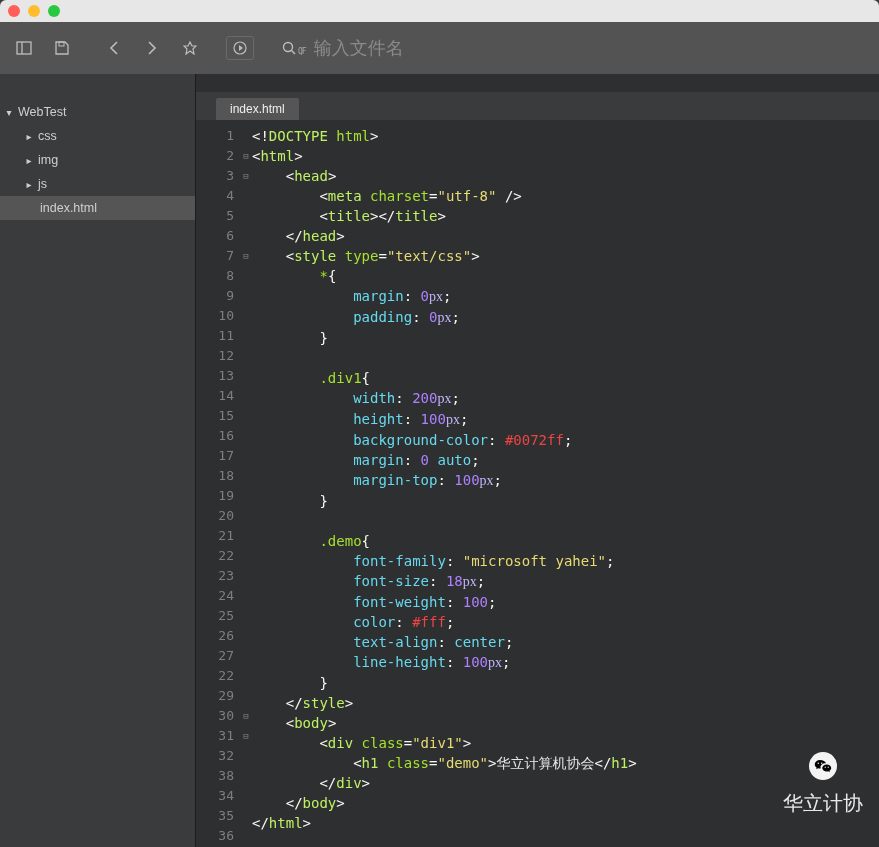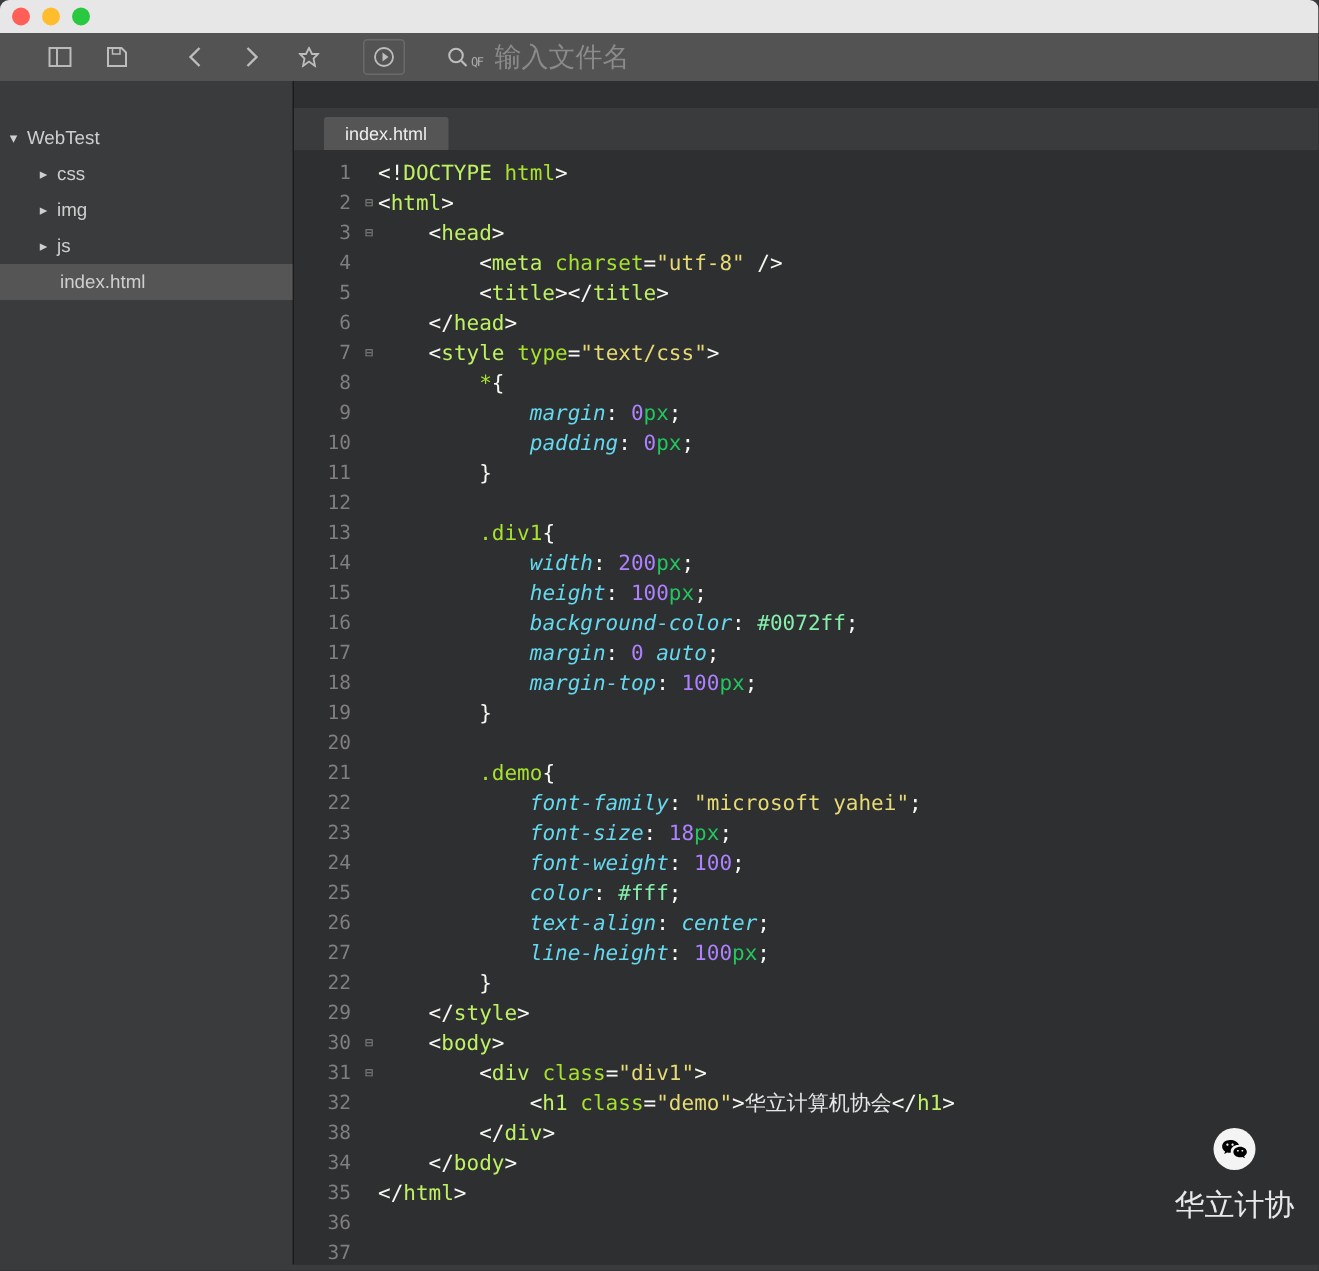--- a/index.html
+++ b/index.html
@@ -24,25 +24,25 @@
     border-top-left-radius: 6px;
     border-top-right-radius: 6px;
   }
   .traffic-light { width: 12px; height: 12px; border-radius: 50%; }
   .tl-red { background: #ff5f57; }
   .tl-yellow { background: #ffbd2e; }
   .tl-green { background: #28c940; }
 
   
   .toolbar {
-    height: 32px;
+    height: 52px;
     background: #535353;
     display: flex;
     align-items: center;
-    padding: 0 24px;
+    padding: 0 8px;
     gap: 6px;
     color: #bdbdbd;
   }
   .toolbar .tbtn {
     width: 32px;
     height: 28px;
     display: flex;
     align-items: center;
     justify-content: center;
     border-radius: 3px;
@@ -152,24 +152,24 @@
     font-size: 14px;
     white-space: pre;
     color: #e6e6e6;
   }
   
   .w { color: #f8f8f2; }     
   .tg { color: #bef264; }    
   .at { color: #a6e22e; }    
   .st { color: #e6db74; }    
   .sel { color: #a6e22e; }   
-  .prop { color: #66d9ef; font-style: italic; }  
+  .prop { color: #66d9ef; }  
   .num { color: #ae81ff; }   
-  .kw { color: #22c55e; }    
-  .col { color: #86efac; }   
+  .kw { color: #c4b5fd; font-family: Liberation Serif, serif; }    
+  .col { color: #ef4444; }   
   .txt { color: #e6e6e6; }   
 
   .watermark {
     position: absolute;
     right: 16px;
     bottom: 30px;
     display: flex;
     align-items: center;
     gap: 10px;
     color: #f3f3f3;

